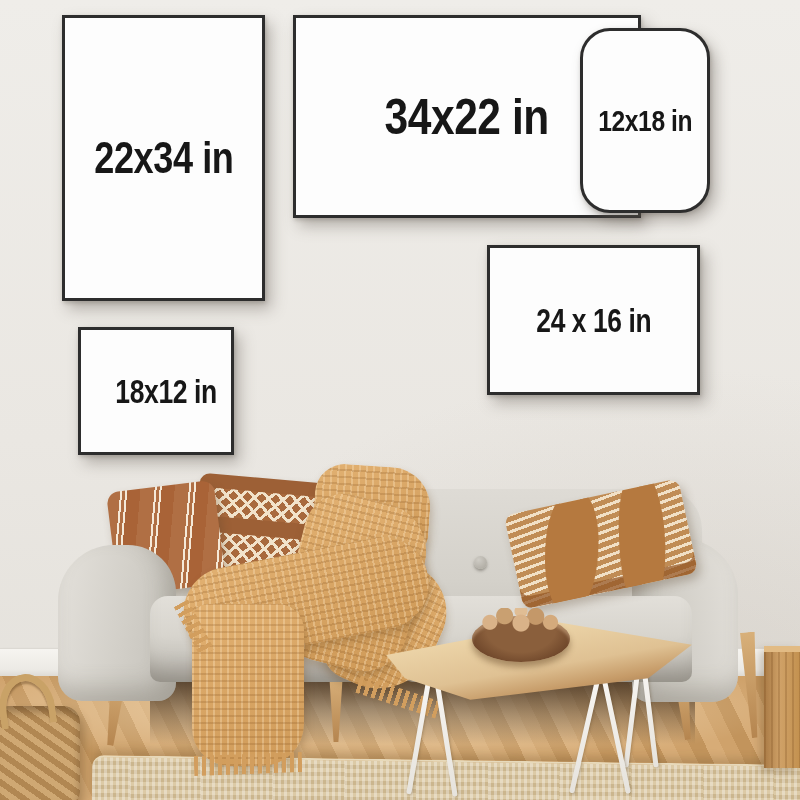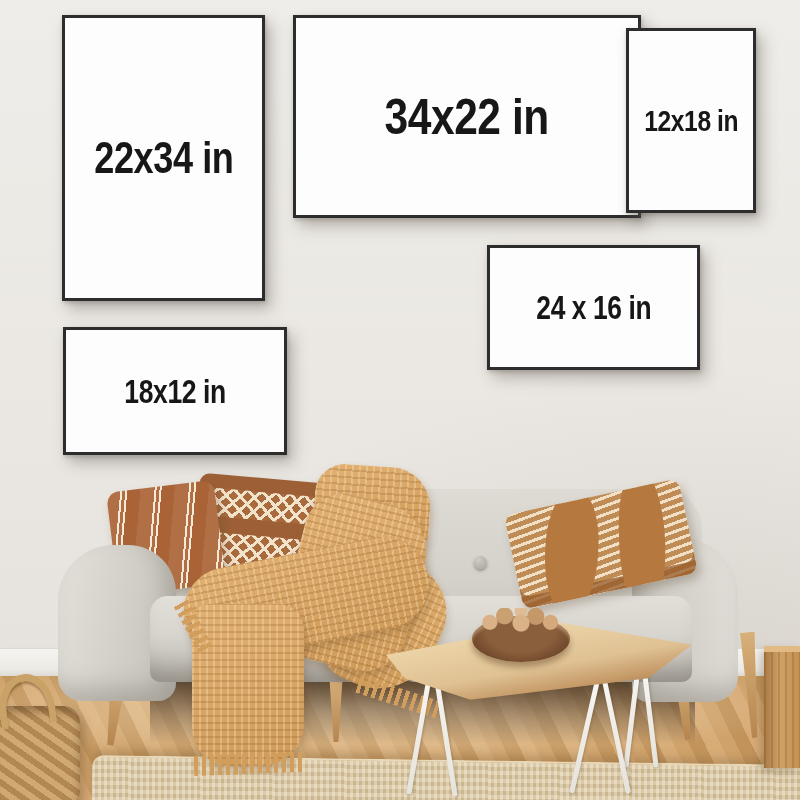--- a/index.html
+++ b/index.html
@@ -38,24 +38,24 @@
     border-top:6px solid #e2bb84;box-shadow:-4px 4px 8px rgba(80,55,25,.25);}
 
   
   .frame{z-index:6;background:#fdfdfd;border:3px solid #2d2d2d;margin:0;
     display:flex;align-items:center;justify-content:center;
     box-shadow:6px 8px 14px rgba(95,88,78,.38),1px 2px 4px rgba(95,88,78,.3);}
   .flabel{position:static;font-weight:bold;color:#171717;line-height:1;
     letter-spacing:-.5px;transform:scaleX(.82);white-space:nowrap;}
   .f1{left:62px;top:15px;width:203px;height:286px;}  .f1 .flabel{font-size:44px;}
   .f2{left:293px;top:15px;width:348px;height:203px;} .f2 .flabel{font-size:50px;transform:scaleX(.85);}
-  .f3{left:626px;top:28px;width:130px;height:185px;} .f3 .flabel{font-size:30px;}
-  .f4{left:63px;top:327px;width:224px;height:128px;} .f4 .flabel{font-size:34px;transform:scaleX(.78);}
+  .f3{left:580px;top:28px;width:130px;height:185px;border-radius:30px;} .f3 .flabel{font-size:30px;}
+  .f4{left:78px;top:327px;width:156px;height:128px;justify-content:flex-end;} .f4 .flabel{font-size:34px;transform:scaleX(.78);}
   .f5{left:294px;top:240px;width:153px;height:217px;}.f5 .flabel{font-size:32px;transform:scaleX(.8);}
-  .f6{left:487px;top:245px;width:213px;height:125px;}.f6 .flabel{font-size:33px;transform:scaleX(.8);}
+  .f6{left:487px;top:245px;width:213px;height:150px;}.f6 .flabel{font-size:33px;transform:scaleX(.8);}
 
   
   .sofa-floor-shadow{left:150px;top:680px;width:545px;height:64px;z-index:8;
     background:linear-gradient(180deg,rgba(58,42,28,.8) 0%,rgba(58,42,28,.35) 55%,rgba(58,42,28,0) 100%);}
   .sleg{z-index:9;background:linear-gradient(180deg,#d8b07a,#b5854f);
     clip-path:polygon(22% 0,78% 0,60% 100%,40% 100%);}
   .sleg1{left:100px;top:668px;width:30px;height:78px;transform:rotate(7deg);}
   .sleg2{left:324px;top:676px;width:24px;height:66px;}
   .sleg3{left:670px;top:666px;width:28px;height:74px;transform:rotate(-6deg);}
   .sleg4{left:738px;top:632px;width:26px;height:106px;transform:rotate(-4deg);}

